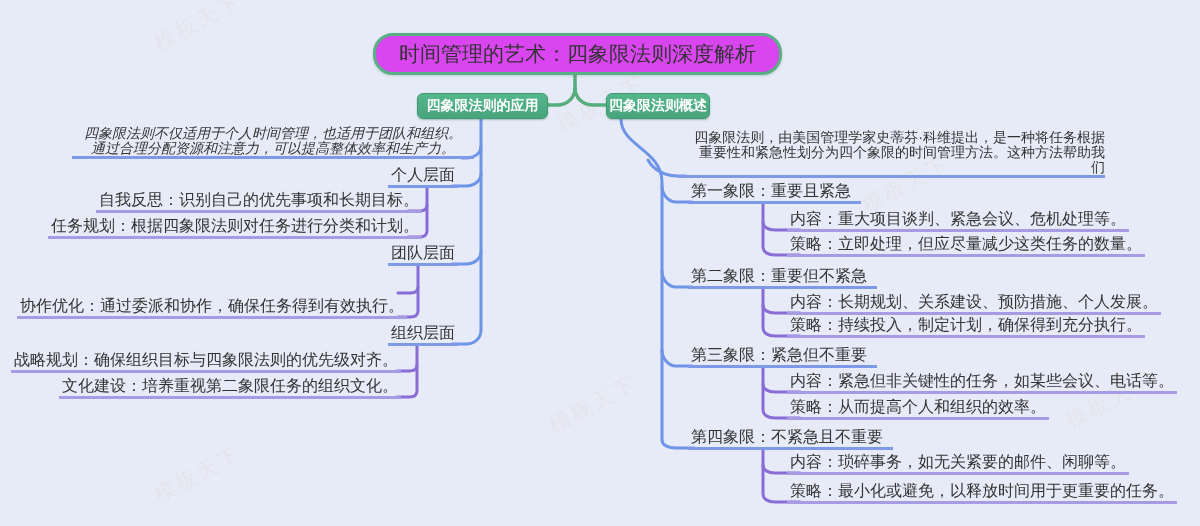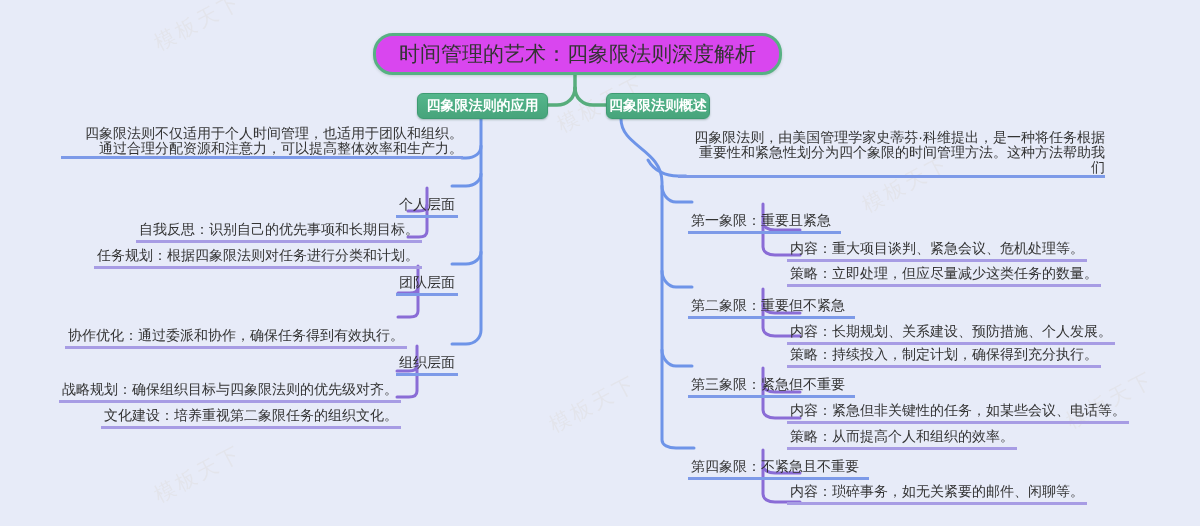--- a/index.html
+++ b/index.html
@@ -28,32 +28,32 @@
     background:linear-gradient(180deg,#55b68c 0%,#47a47b 100%);
     border:1px solid #3e9b72;box-sizing:border-box;
     color:#fff;font-weight:bold;font-size:14px;
     display:flex;align-items:center;justify-content:center;
     box-shadow:0 1px 2px rgba(40,90,65,.35);white-space:nowrap;text-align:center;
   }
   #box-application{left:417px;top:93px;width:131px;}
   #box-overview{left:606px;top:93px;width:104px;}
 
   .node{
-    position:absolute;font-size:14px;line-height:15px;
-    padding:0 3px 3px 3px;border-bottom:3px solid;white-space:nowrap;margin-top:30px;
+    position:absolute;font-size:16px;line-height:15px;
+    padding:0 3px 3px 3px;border-bottom:3px solid;white-space:nowrap;
   }
   .u-blue{border-color:#7d9ae8;}
   .u-purple{border-color:#a79ce4;}
   .title-node{padding-right:10px;}
 
   .para{
     position:absolute;font-size:14px;line-height:15px;
     border-bottom:3px solid #7d9ae8;
   }
-  #para-left{left:61px;top:126px;width:402px;text-align:right;}
+  #para-left{left:72px;top:126px;width:402px;text-align:center;font-style:italic;}
   #para-right{left:678px;top:130px;width:427px;padding-left:8px;box-sizing:border-box;text-align:right;}
 </style>
 </head>
 <body>
 
 <div id="canvas">
 
   <span class="watermark" style="left:150px;top:8px">模板天下</span>
   <span class="watermark" style="left:553px;top:90px">模板天下</span>
   <span class="watermark" style="left:858px;top:170px">模板天下</span>
@@ -136,14 +136,15 @@
   <div class="node u-blue title-node" style="left:688px;top:268px">第二象限：重要但不紧急</div>
   <div class="node u-purple" style="left:787px;top:294px">内容：长期规划、关系建设、预防措施、个人发展。</div>
   <div class="node u-purple" style="left:787px;top:317px">策略：持续投入，制定计划，确保得到充分执行。</div>
 
   <div class="node u-blue title-node" style="left:688px;top:347px">第三象限：紧急但不重要</div>
   <div class="node u-purple" style="left:787px;top:373px">内容：紧急但非关键性的任务，如某些会议、电话等。</div>
   <div class="node u-purple" style="left:787px;top:399px">策略：从而提高个人和组织的效率。</div>
 
   <div class="node u-blue title-node" style="left:688px;top:429px">第四象限：不紧急且不重要</div>
   <div class="node u-purple" style="left:787px;top:454px">内容：琐碎事务，如无关紧要的邮件、闲聊等。</div>
+  <div class="node u-purple" style="left:787px;top:483px">策略：最小化或避免，以释放时间用于更重要的任务。</div>
 
 </div>
 
 </body></html>

